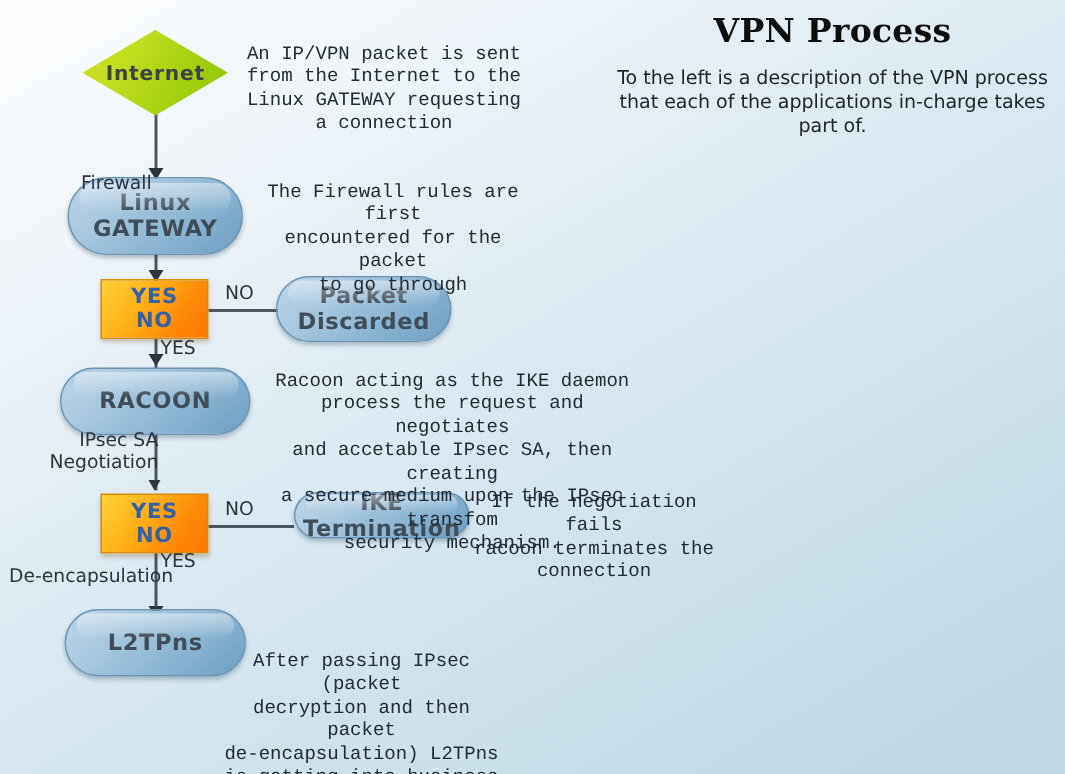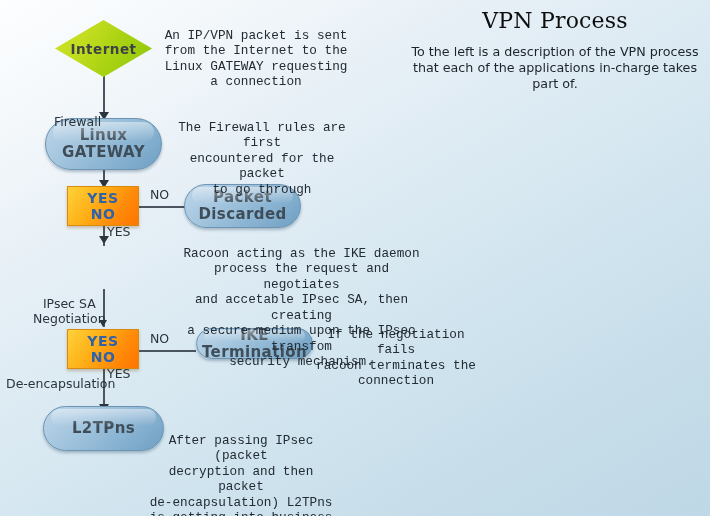--- a/index.html
+++ b/index.html
@@ -132,21 +132,21 @@
   }
 
   
   #title {
     position: absolute;
     left: 400px;
     top: 8px;
     width: 310px;
     text-align: center;
     font-family: "DejaVu Serif", "Liberation Serif", serif;
-    font-weight: normal;
+    font-weight: bold;
     font-size: 22px;
     color: #0d0d0d;
     letter-spacing: .2px;
   }
   #subtitle {
     position: absolute;
     left: 400px;
     top: 44px;
     width: 310px;
     text-align: center;
@@ -197,20 +197,23 @@
   <div class="node decision" style="left:67px; top:186px; width:72px; height:40px;">
     <span>YES</span>
     <span>NO</span>
   </div>
 
   <div class="node pill" style="left:184px; top:184px; width:117px; height:44px; white-space:pre-line;">
     <span>Packet
 Discarded</span>
   </div>
 
+  <div class="node pill" style="left:40px; top:245px; width:127px; height:45px;">
+    <span>RACOON</span>
+  </div>
 
   <div class="node decision" style="left:67px; top:329px; width:72px; height:40px;">
     <span>YES</span>
     <span>NO</span>
   </div>
 
   <div class="node pill" style="left:196px; top:328px; width:117px; height:31px; white-space:pre-line;">
     <span>IKE
 Termination</span>
   </div>
@@ -218,21 +221,21 @@
   <div class="node pill" style="left:43px; top:406px; width:121px; height:45px;">
     <span>L2TPns</span>
   </div>
 
   <div class="edge-label" style="left:54px; top:94px;margin-top:20px;">Firewall</div>
 
   <div class="edge-label" style="left:150px; top:187px;">NO</div>
 
   <div class="edge-label" style="left:107px; top:224px;">YES</div>
 
-  <div class="edge-label" style="left:33px; top:296px; text-align:center; line-height:1.2; white-space:pre-line;">IPsec SA
+  <div class="edge-label" style="left:33px; top:285px; text-align:right; line-height:1.2; white-space:pre-line;">IPsec SA
 Negotiation</div>
 
   <div class="edge-label" style="left:150px; top:331px;">NO</div>
 
   <div class="edge-label" style="left:107px; top:366px;">YES</div>
 
   <div class="edge-label" style="left:6px; top:376px;">De-encapsulation</div>
 
   <div class="desc" style="left:160px; top:28px; width:192px; white-space:pre-line;">An IP/VPN packet is sent
 from the Internet to the

